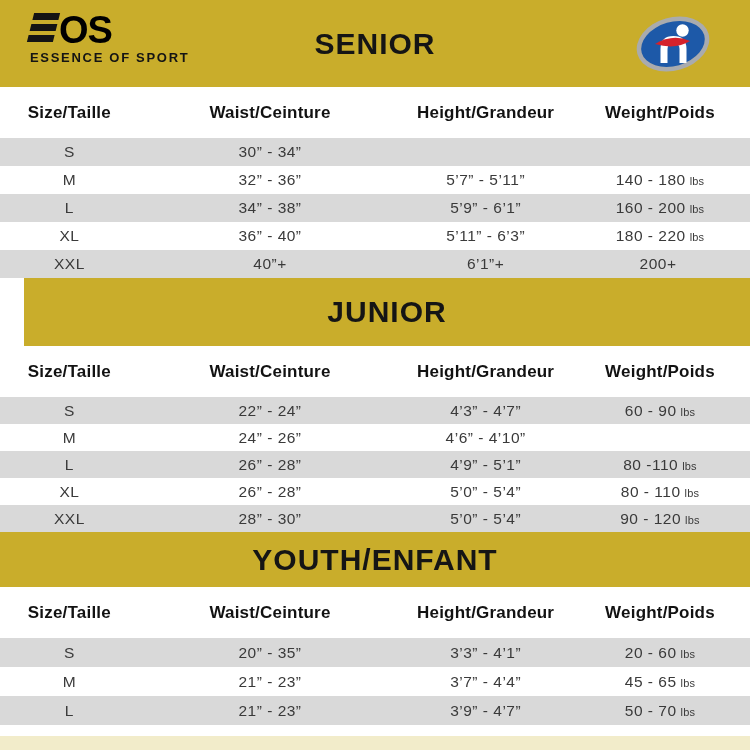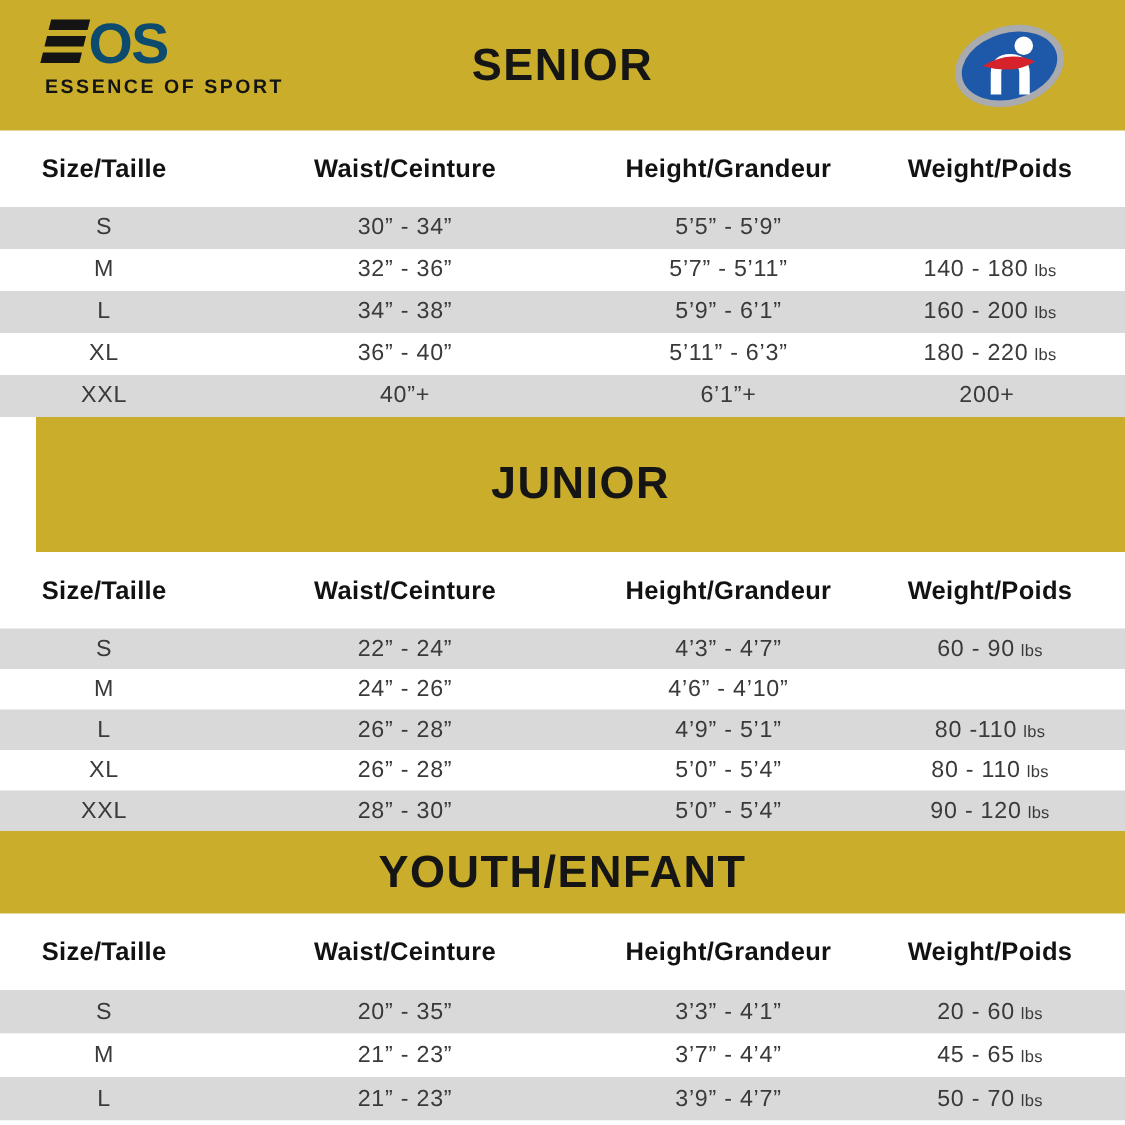--- a/index.html
+++ b/index.html
@@ -8,32 +8,32 @@
     background:#ffffff; font-family:"Liberation Sans", sans-serif;
     -webkit-font-smoothing:antialiased;
   }
 
   
   .band {
     background:#c9ad2b; position:relative;
     display:flex; align-items:center; justify-content:center;
   }
   .band--senior { height:87px; }
-  .band--junior { height:90px;margin-left:24px; }
+  .band--junior { height:68px;margin-left:24px; }
   .band--youth  { height:55px; }
   .band-title {
     font-size:30px; font-weight:800; letter-spacing:1px; color:#151515;
   }
 
   
   .brand { position:absolute; left:30px; top:13px; text-align:left; }
   .eos-glyph { display:flex; align-items:flex-end; gap:3px; }
   .eos-e { display:flex; flex-direction:column; gap:4px; padding-bottom:4px; transform:skewX(-14deg); }
   .eos-e i { display:block; width:26px; height:7px; background:#141414; }
-  .eos-os { font-size:38px; font-weight:900; line-height:0.82; letter-spacing:-1px; color:#0c4a6e; }
+  .eos-os { font-size:38px; font-weight:900; line-height:0.82; letter-spacing:-1px; color:#000000; }
   .brand-tagline { font-size:13px; font-weight:700; letter-spacing:1.7px; color:#141414; margin-top:4px; }
 
   
   .org-logo { position:absolute; right:38px; top:12px; width:78px; height:64px; }
 
   
   .thead, .trow {
     display:grid;
     grid-template-columns:18.5% 35% 22.5% 24%;
     align-items:center;
@@ -88,21 +88,20 @@
     <div class="cell">Size/Taille</div>
     <div class="cell">Waist/Ceinture</div>
     <div class="cell">Height/Grandeur</div>
     <div class="cell">Weight/Poids</div>
   </div>
 
   <div class="tbody tbody--senior">
     <div class="trow">
       <div class="cell">S</div>
       <div class="cell">30” - 34”</div>
-      <div class="cell">5’5” - 5’9”</div>
     </div>
     <div class="trow">
       <div class="cell">M</div>
       <div class="cell">32” - 36”</div>
       <div class="cell">5’7” - 5’11”</div>
       <div class="cell"><span>140 - 180</span><span class="unit">lbs</span></div>
     </div>
     <div class="trow">
       <div class="cell">L</div>
       <div class="cell">34” - 38”</div>

